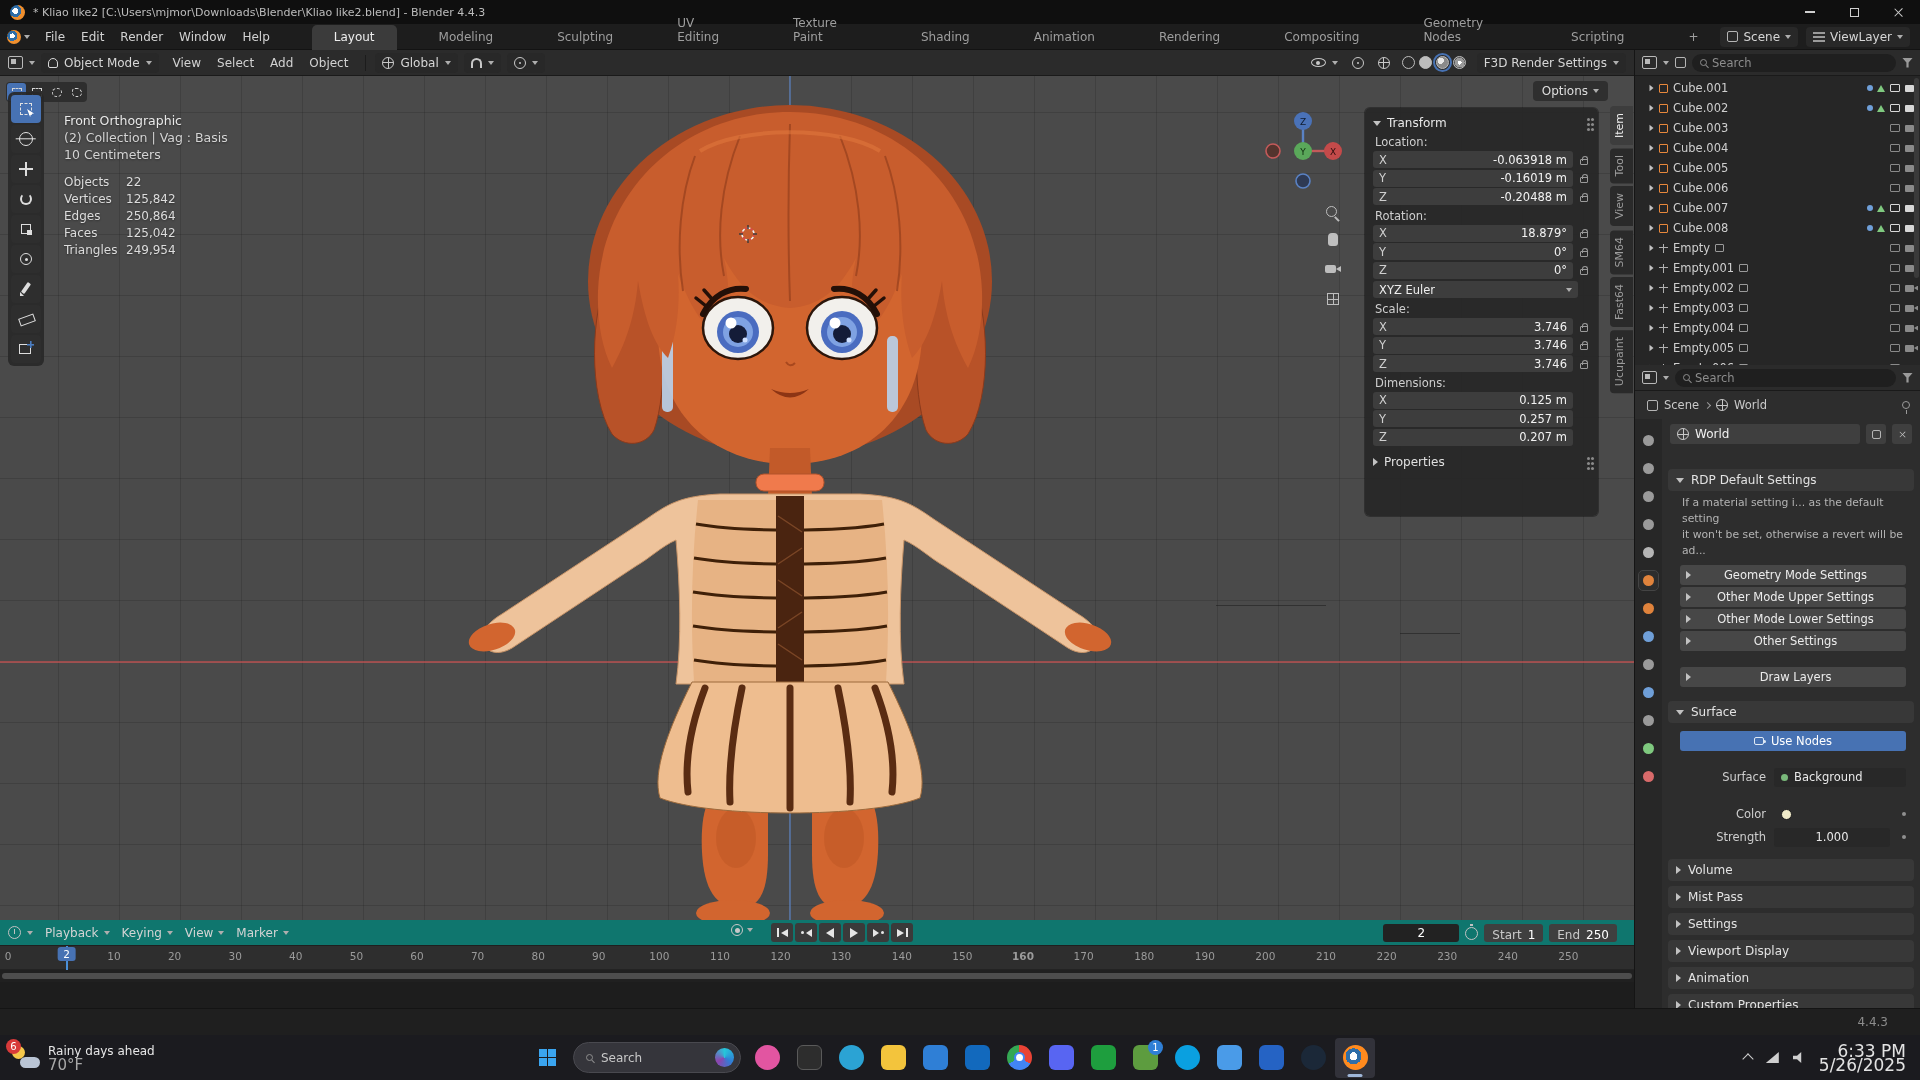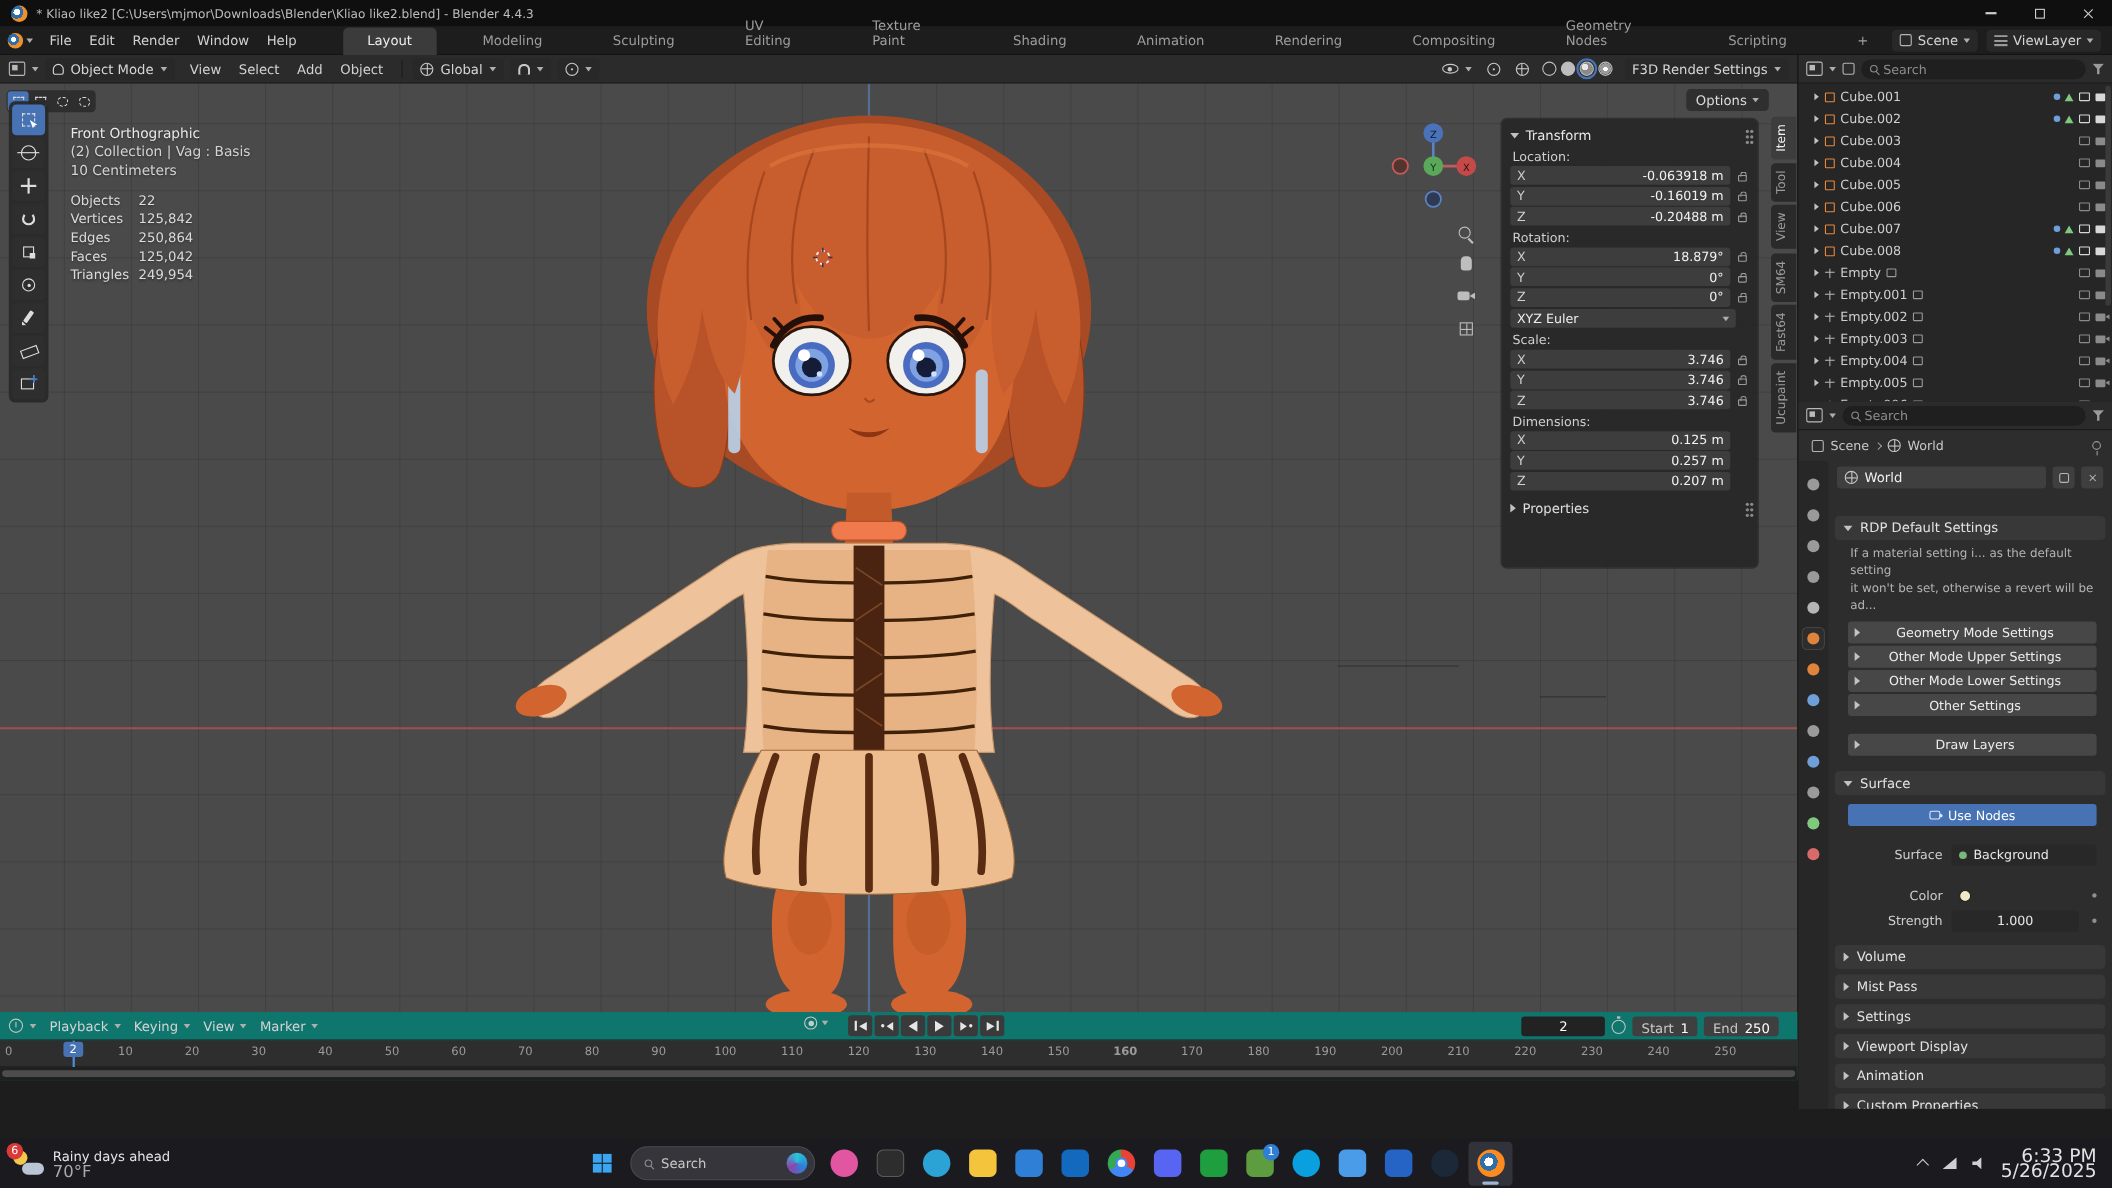--- a/index.html
+++ b/index.html
@@ -1240,20 +1240,23 @@
         <span class="tick" style="left: 1386.6px;">220</span>
         <span class="tick" style="left: 1447.2px;">230</span>
         <span class="tick" style="left: 1507.8px;">240</span>
         <span class="tick" style="left: 1568.4px;">250</span>
       </div>
     <div class="tl-scroll">
         <div class="bar"></div>
       </div>
   </div>
 
+  <div class="statusbar">
+    <span class="version">4.4.3</span>
+  </div>
 
   <div class="taskbar">
     <div class="weather">
       <div class="wbadge">6</div>
       <div class="wicon">
         <div class="sun"></div>
           <div class="cloud"></div>
       </div>
       <div class="wtxt">
         <div class="l1">Rainy days ahead</div>

